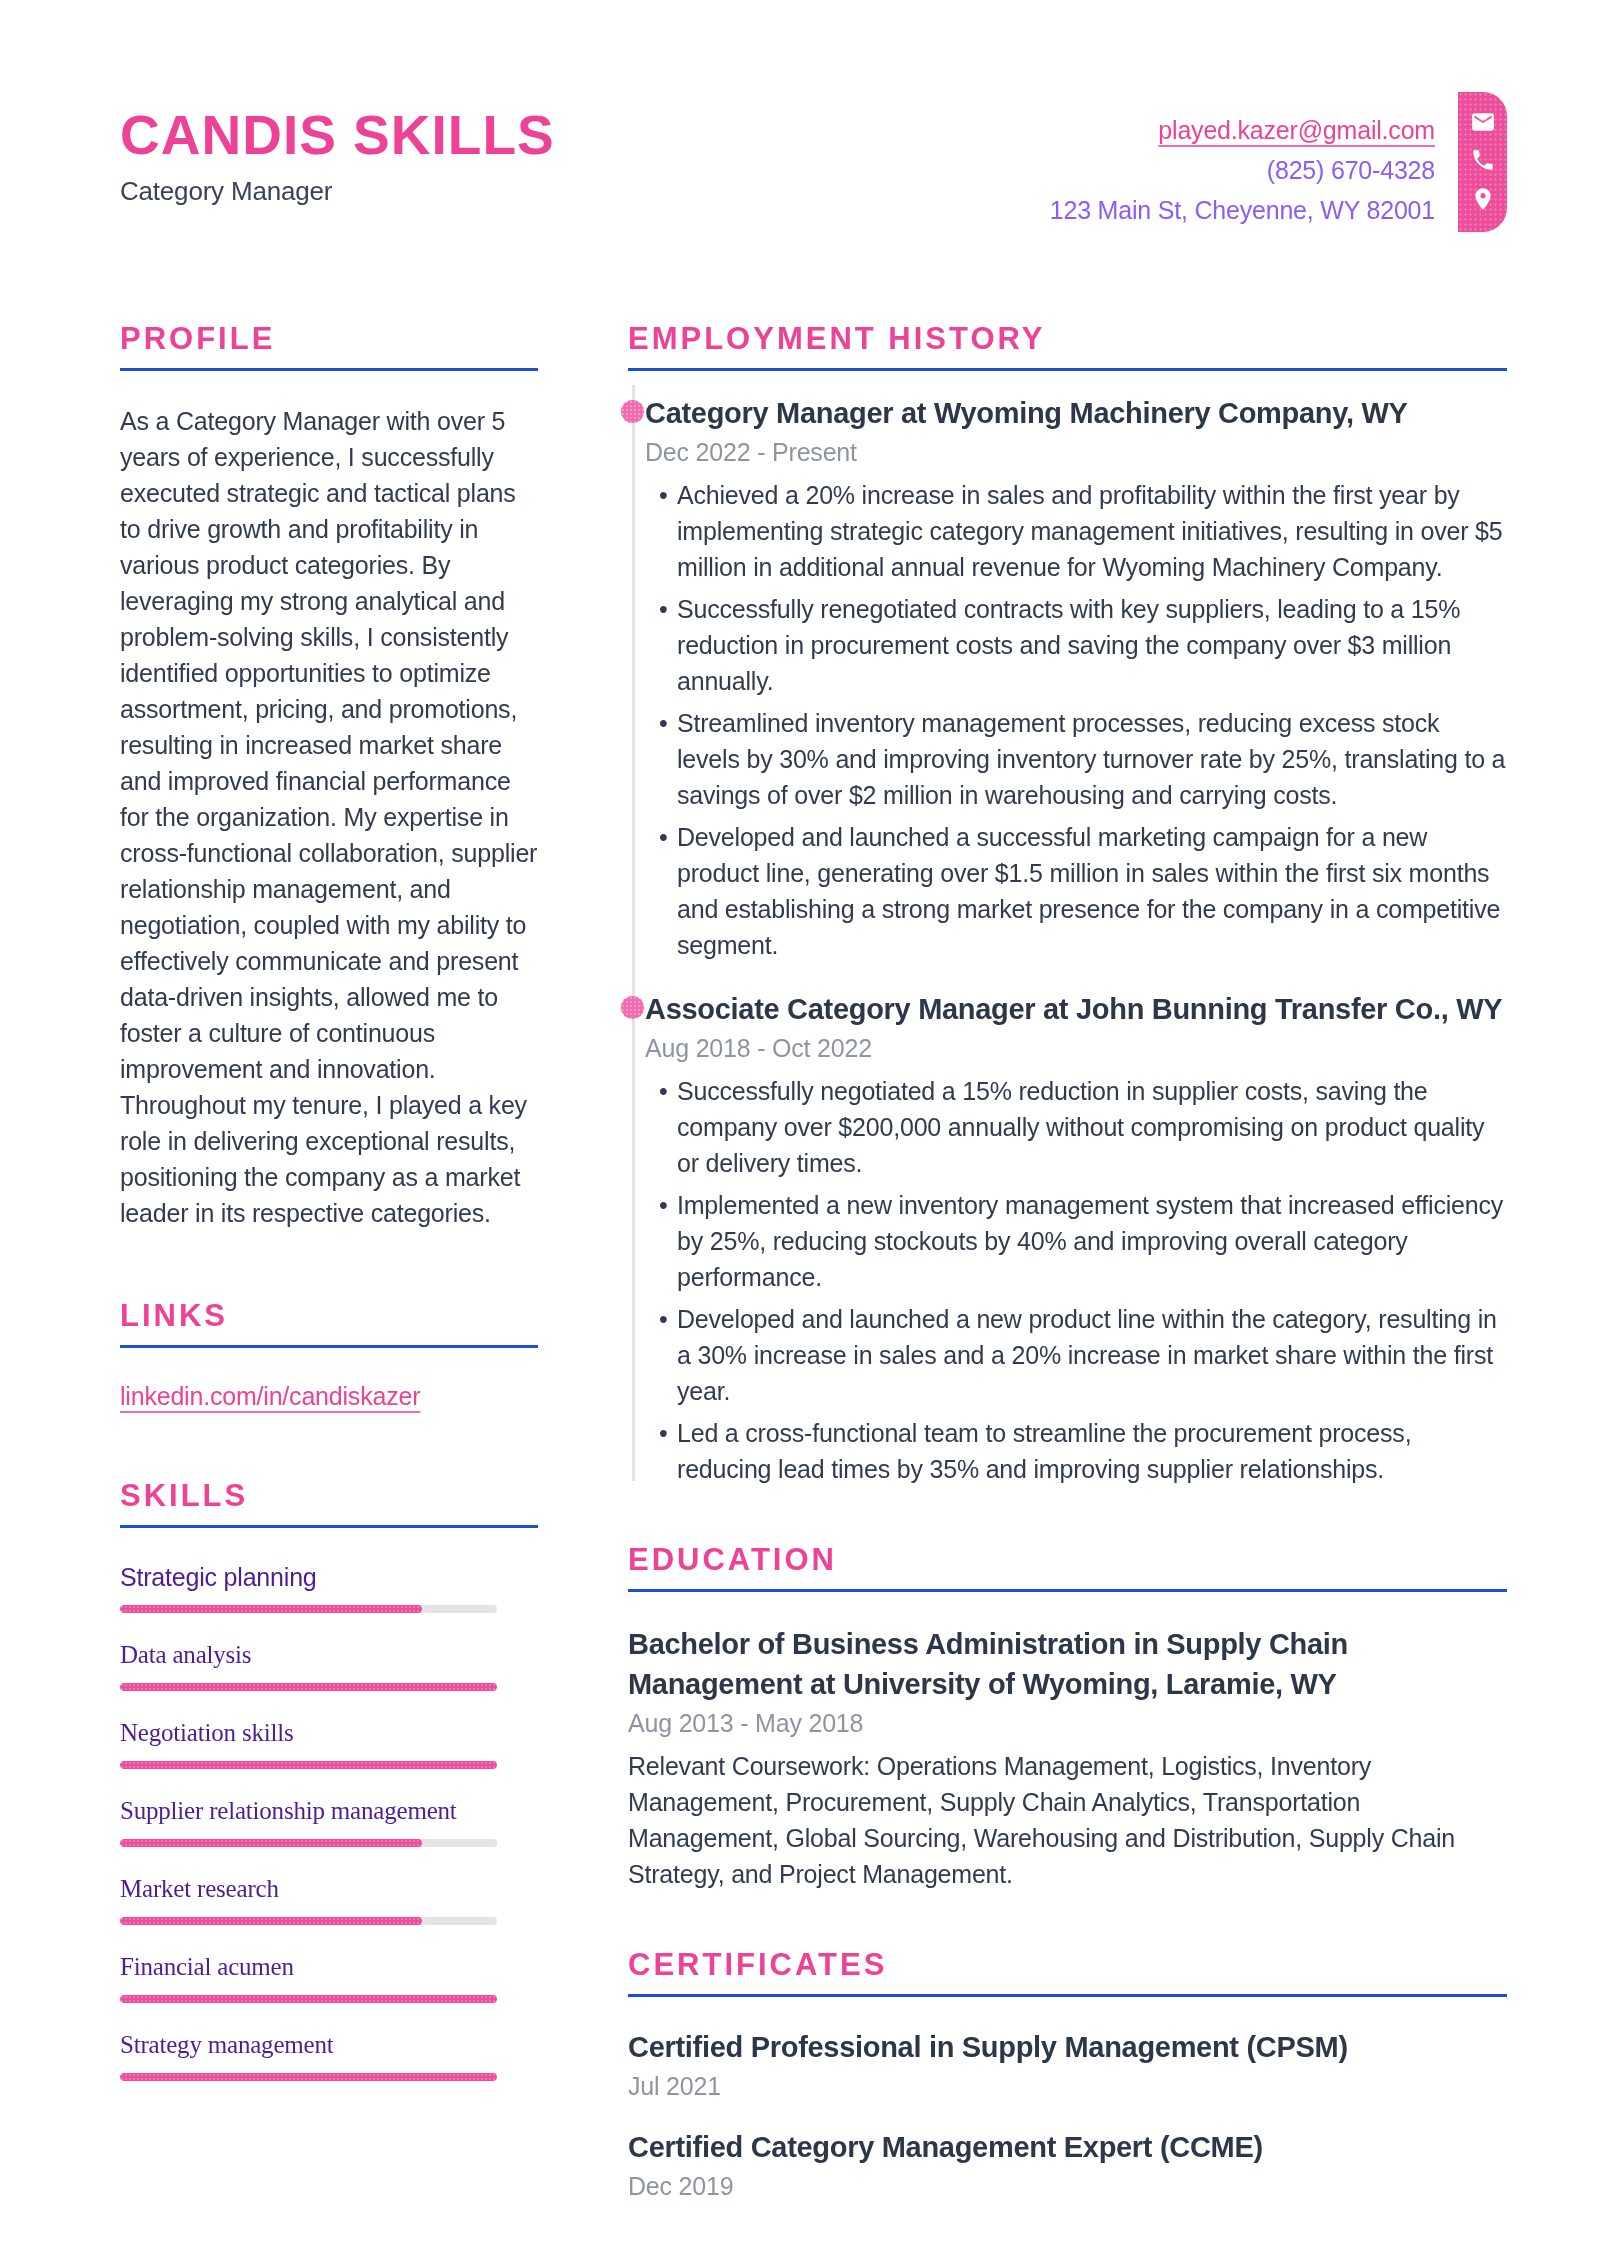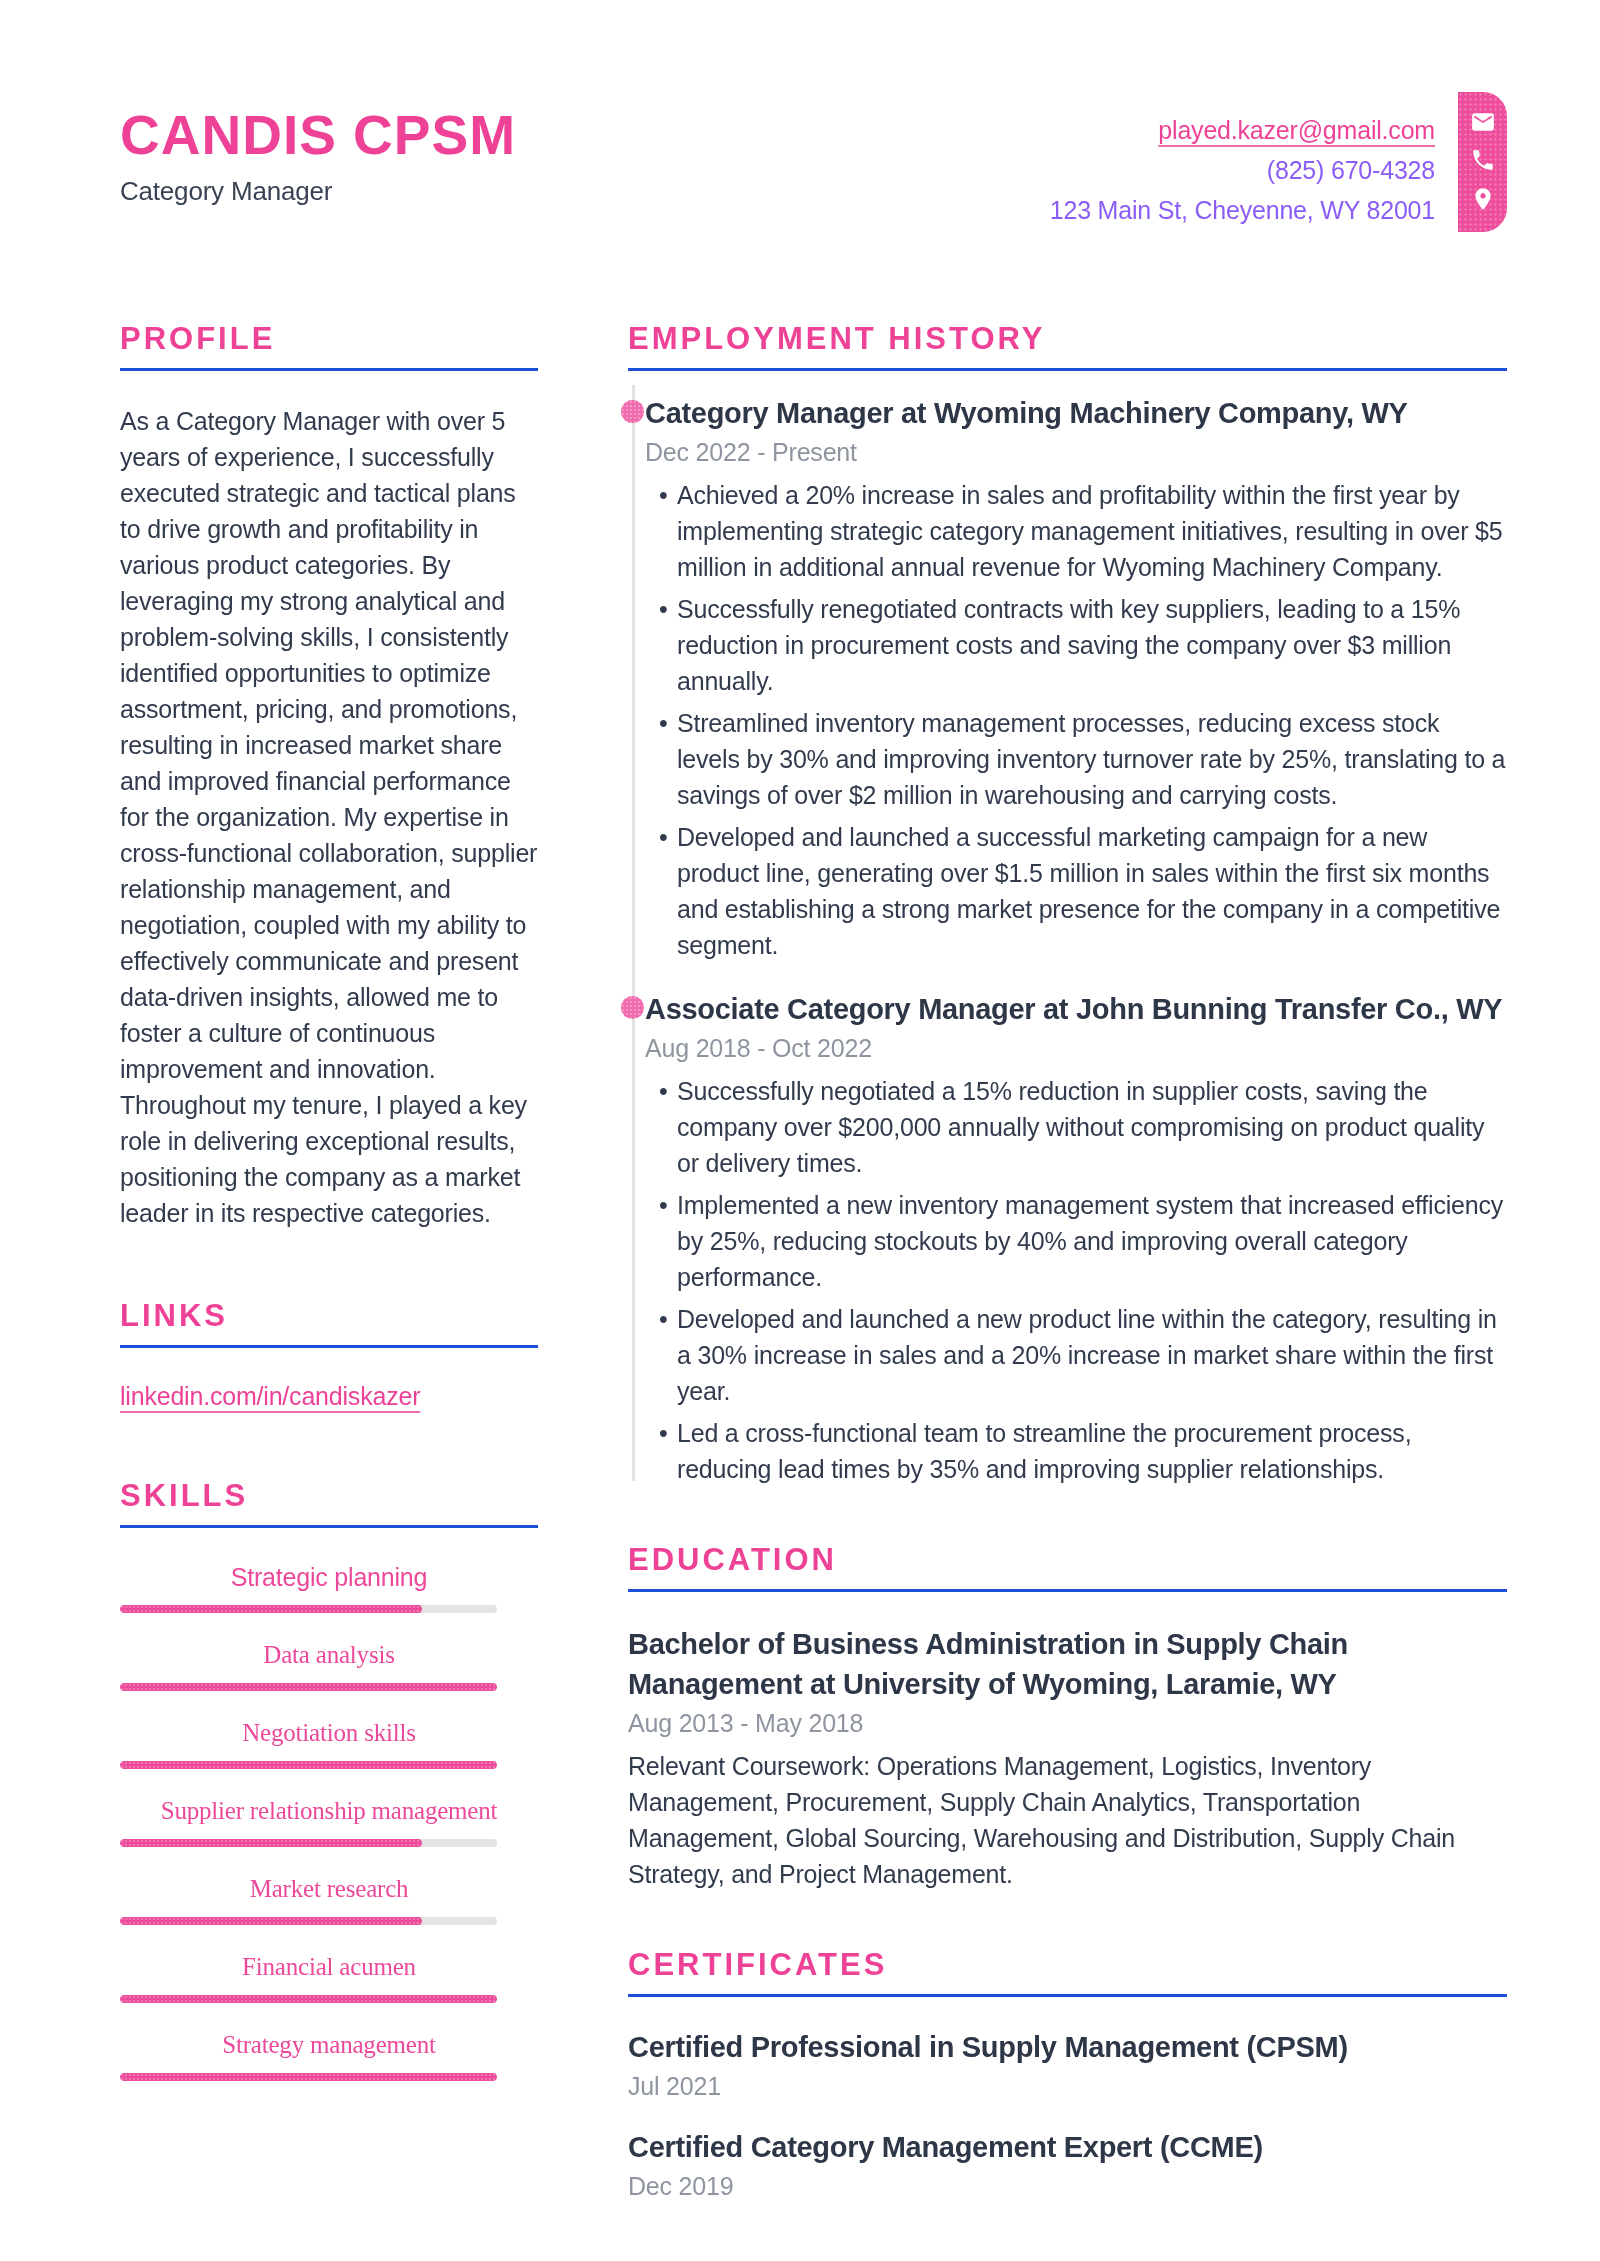--- a/index.html
+++ b/index.html
@@ -68,21 +68,21 @@
   .link-item {
     display: inline-block; margin-top: 34px;
     font-size: 25px; letter-spacing: -0.2px;
     color: #ed4296; text-decoration: underline;
     text-decoration-thickness: 2px; text-underline-offset: 6px;
     text-decoration-color: #f16cae; cursor: pointer;
   }
   .skill { margin-top: 34px; }
   .skill:first-of-type { margin-top: 34px; }
   .skill + .skill { margin-top: 27px; font-family: Liberation Serif, serif; }
-  .skill-label { font-size: 25px; line-height: 30px; letter-spacing: -0.2px; color: #ec4899; text-align: center; }
+  .skill-label { font-size: 25px; line-height: 30px; letter-spacing: -0.2px; color: #4c1d95; }
   .skill-track {
     margin-top: 13px; width: 377px; height: 8px;
     background: #e4e4e7; border-radius: 4px; overflow: hidden;
   }
   .skill-fill {
     height: 100%; border-radius: 4px;
     background-color: #ee4d9b;
     background-image: radial-gradient(rgba(255,255,255,0.22) 1px, transparent 1.2px);
     background-size: 4px 4px;
   }
@@ -125,21 +125,21 @@
   .cert-entry { margin-top: 30px; }
   .cert-entry + .cert-entry { margin-top: 24px; }
 </style>
 </head>
 <body>
 
 <div class="page">
 
   <header class="header">
     <div class="name-block">
-      <h1 class="name">CANDIS CPSM</h1>
+      <h1 class="name">CANDIS SKILLS</h1>
       <div class="subtitle">Category Manager</div>
     </div>
 
     <div class="contact">
       <div class="contact-lines">
         <a class="email" href="#">played.kazer@gmail.com</a>
         <span class="contact-plain">(825) 670-4328</span>
         <span class="contact-plain">123 Main St, Cheyenne, WY 82001</span>
       </div>
       <div class="badge">

